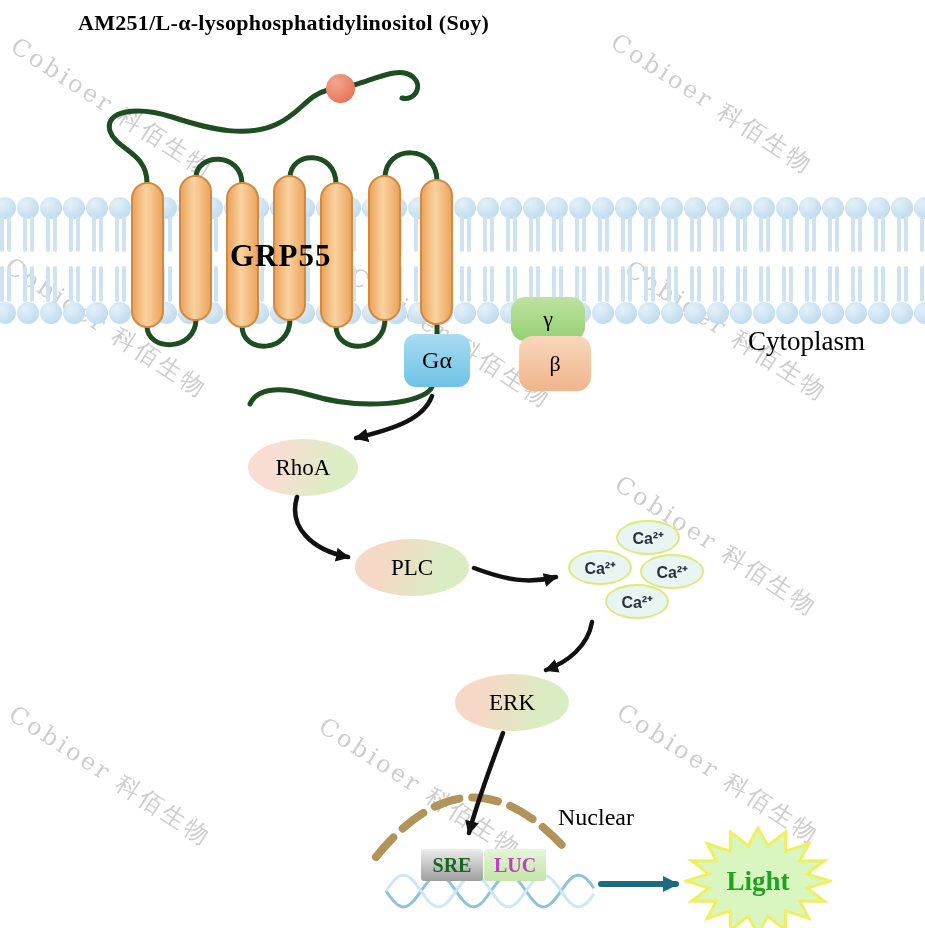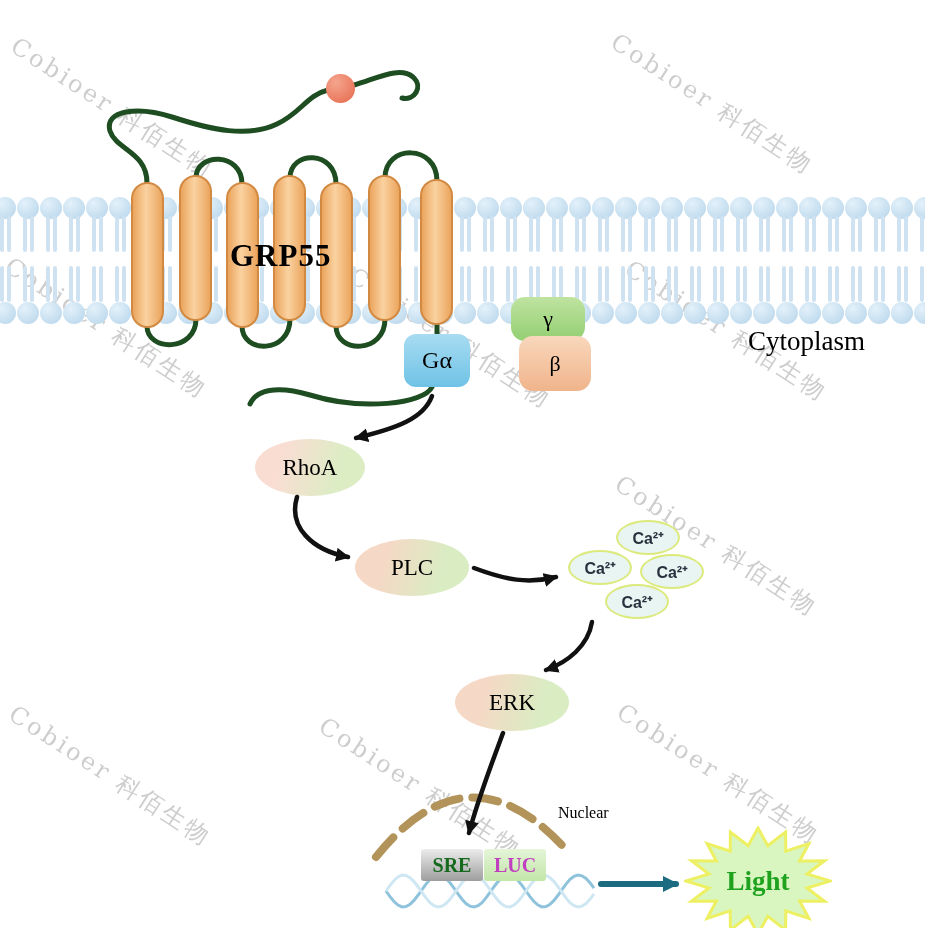--- a/index.html
+++ b/index.html
@@ -41,33 +41,33 @@
   .galpha{left:404px;top:334px;width:66px;height:53px;border-radius:12px;font-size:24px;
           background:linear-gradient(180deg,#a8dcf2,#6fc2e6)}
   .ggamma{left:511px;top:297px;width:74px;height:44px;border-radius:14px;font-size:22px;
           background:linear-gradient(180deg,#bfe3a0,#93cf72)}
   .gbeta{left:519px;top:336px;width:72px;height:55px;border-radius:14px;font-size:22px;
          background:linear-gradient(180deg,#f9d7bc,#f0b48b)}
 
   
   .node{position:absolute;z-index:3;display:flex;align-items:center;justify-content:center;
         font-size:23px;border-radius:50%}
-  .rhoa{left:255px;top:439px;width:110px;height:57px;background:linear-gradient(105deg,#f9ddd3 25%,#dcedc4 75%)}
+  .rhoa{left:248px;top:439px;width:110px;height:57px;background:linear-gradient(105deg,#f9ddd3 25%,#dcedc4 75%)}
   .plc{left:355px;top:539px;width:114px;height:57px;background:linear-gradient(105deg,#f6d8c6 25%,#d9ecc2 75%)}
   .erk{left:455px;top:674px;width:114px;height:57px;background:linear-gradient(105deg,#f6d8c6 25%,#d9ecc2 75%)}
   .ca{position:absolute;z-index:3;display:flex;align-items:center;justify-content:center;
       width:64px;height:35px;border-radius:50%;background:#e9f5f3;border:2px solid #dcea7d;
       font-size:16px;font-weight:bold;color:#26323e;font-family:"Liberation Sans",sans-serif}
 
   
   .gene{position:absolute;z-index:4;display:flex;align-items:center;justify-content:center;
         font-size:20px;font-weight:bold;border-radius:3px}
   .sre{left:421px;top:849px;width:62px;height:32px;background:linear-gradient(180deg,#ececec,#9e9e9e);color:#14691c}
   .luc{left:484px;top:849px;width:62px;height:32px;background:linear-gradient(180deg,#e4f5d8,#c2e6a8);color:#c03ec0}
-  .nuclear{position:absolute;left:558px;top:804px;font-size:16px;z-index:5}
+  .nuclear{position:absolute;left:558px;top:804px;font-size:24px;z-index:5}
 
   
   #star{position:absolute;left:684px;top:826px;z-index:2}
   .light-label{position:absolute;left:684px;top:826px;width:148px;height:110px;z-index:3;
                display:flex;align-items:center;justify-content:center;
                font-size:27px;font-weight:bold;color:#1fa31f}
 
   .title{position:absolute;left:78px;top:10px;font-size:22px;font-weight:bold;z-index:5;letter-spacing:.3px}
 </style>
 </head>
@@ -78,20 +78,21 @@
   <div class="wm" style="left:22px;top:30px">Cobioer 科佰生物</div>
   <div class="wm" style="left:622px;top:26px">Cobioer 科佰生物</div>
   <div class="wm" style="left:16px;top:250px">Cobioer 科佰生物</div>
   <div class="wm" style="left:360px;top:260px">Cobioer 科佰生物</div>
   <div class="wm" style="left:636px;top:253px">Cobioer 科佰生物</div>
   <div class="wm" style="left:626px;top:468px">Cobioer 科佰生物</div>
   <div class="wm" style="left:20px;top:698px">Cobioer 科佰生物</div>
   <div class="wm" style="left:330px;top:710px">Cobioer 科佰生物</div>
   <div class="wm" style="left:628px;top:696px">Cobioer 科佰生物</div>
 
+  <div class="title">AM251/L-α-lysophosphatidylinositol (Soy)</div>
 
   <div class="leaflet" style="top:197px">
       <div class="lipid-head" style="left:-6px;top:0px"></div>
       <div class="lipid-tail" style="left:0px;top:19px"></div>
       <div class="lipid-tail" style="left:7px;top:19px"></div>
       <div class="lipid-head" style="left:17px;top:0px"></div>
       <div class="lipid-tail" style="left:23px;top:19px"></div>
       <div class="lipid-tail" style="left:30px;top:19px"></div>
       <div class="lipid-head" style="left:40px;top:0px"></div>
       <div class="lipid-tail" style="left:46px;top:19px"></div>

